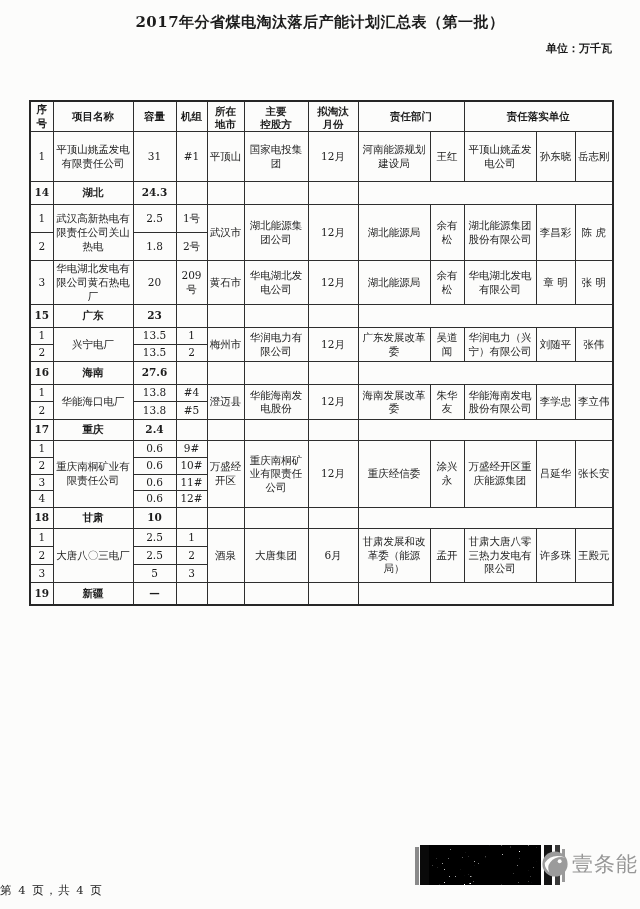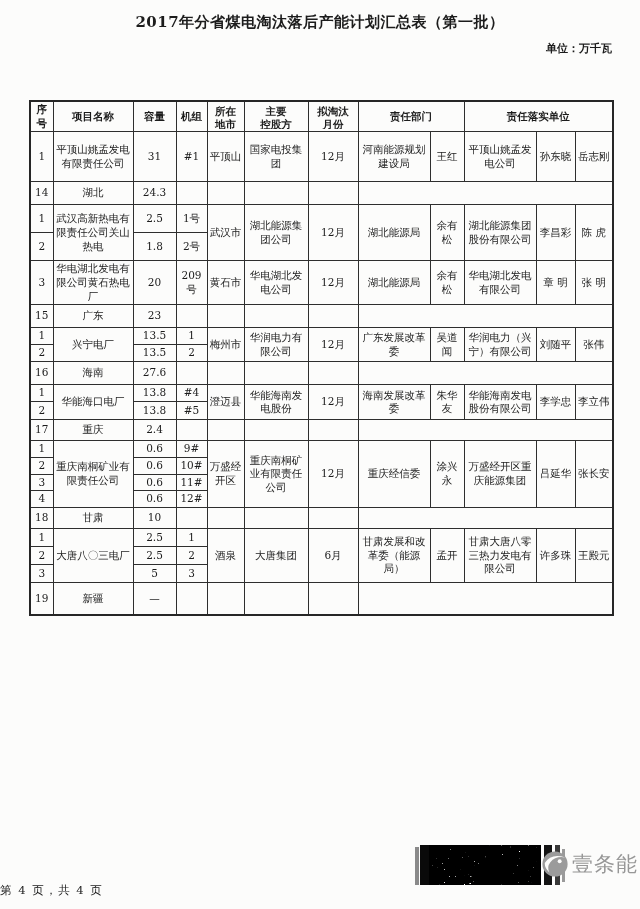--- a/index.html
+++ b/index.html
@@ -20,21 +20,21 @@
     border:2px solid #262626;
     margin-top:36px;
   }
   table.sheet td {
     border:1px solid #2e2e2e; font-size:10.5px; text-align:center;
     vertical-align:middle; padding:1px 2px; line-height:1.3; overflow:hidden;
     word-break:break-all;
   }
   tr.hdr td { font-weight:bold; font-size:10.5px; }
   .clip { height:24px; overflow:hidden; line-height:13px; padding-top:1px; }
-  .b { font-weight:normal; }
+  .b { font-weight:bold; }
   .footer {
     position:absolute; top:883px; left:0; width:100%; text-align:left;
     font-size:11.5px; letter-spacing:1.5px;
   }
   .barcode { position:absolute; left:415px; top:845px; width:152px; height:40px; }
   .wm {
     position:absolute; left:541px; top:850px; display:flex; align-items:flex-end;
     gap:3px; color:#979797; font-size:21px; letter-spacing:1px; white-space:nowrap;
   }
   .wm-logo { flex:0 0 auto; }
@@ -284,21 +284,21 @@
       <td>2</td>
       <td>2.5</td>
       <td>2</td>
     </tr>
     <tr style="height:18px">
       <td>3</td>
       <td>5</td>
       <td>3</td>
     </tr>
 
-    <tr style="height:33px">
+    <tr style="height:23px">
       <td class="b">19</td>
       <td class="b">新疆</td>
       <td class="b">—</td>
       <td></td>
       <td></td>
       <td></td>
       <td></td>
       <td colspan="5"></td>
     </tr>
   </tbody>

